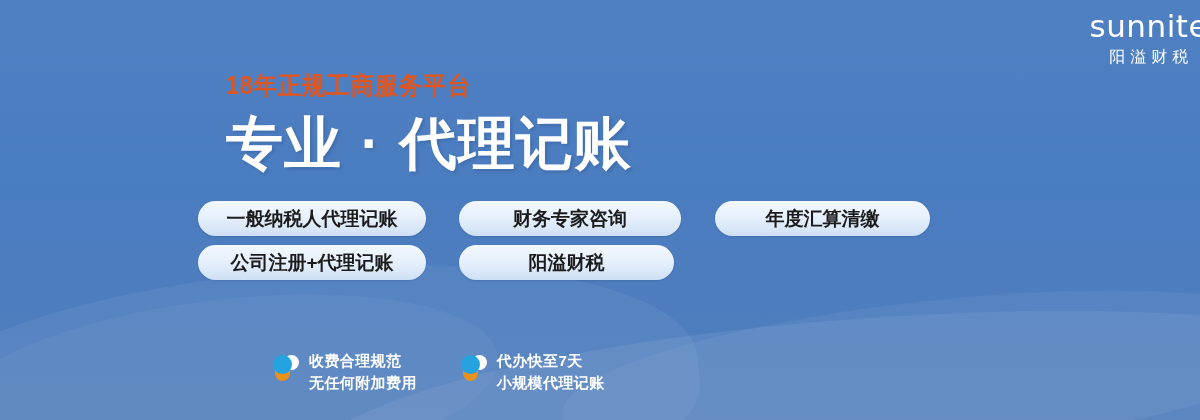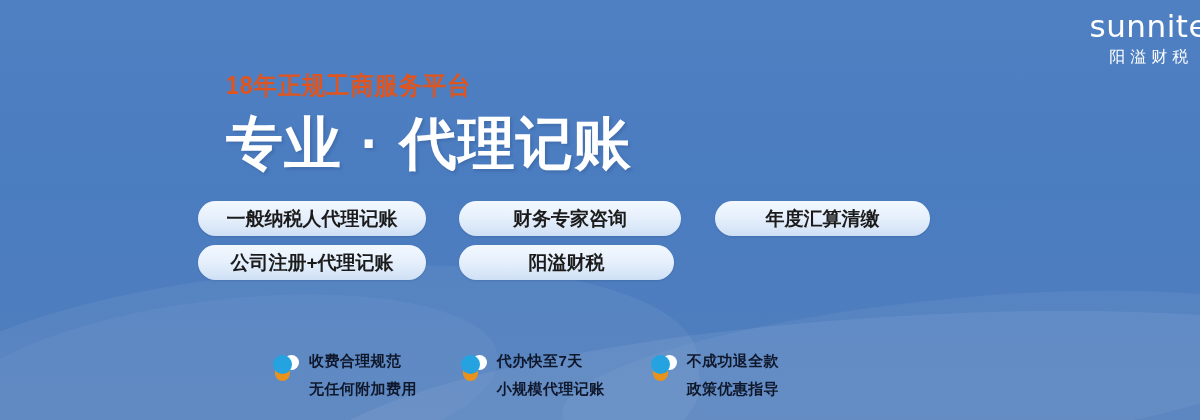--- a/index.html
+++ b/index.html
@@ -122,24 +122,24 @@
     width:15px;height:16px;
     background:#e8921b;
     border-radius:0 0 8px 8px;
   }
   .fi .dot-main{
     position:absolute;left:1px;top:2px;
     width:19px;height:19px;border-radius:50%;
     background:#24a3e0;
   }
   .ftext{
-    color:#0f172a;font-size:15px;font-weight:700;
+    color:#ffffff;font-size:15px;font-weight:700;
     line-height:19px;letter-spacing:0.4px;white-space:nowrap;
   }
-  .ftext .l2{margin-top:9px;}
+  .ftext .l2{margin-top:3px;}
 </style>
 </head>
 <body>
 
 <div class="banner">
 
   <div class="bg-base"></div>
   <div class="wave wave-d"></div>
   <div class="wave wave-a"></div>
   <div class="wave wave-b"></div>
@@ -193,27 +193,16 @@
         <div class="crescent"></div>
         <div class="drop"></div>
         <div class="dot-main"></div>
       </div>
       <div class="ftext">
         <div class="l1">代办快至7天</div>
         <div class="l2">小规模代理记账</div>
       </div>
     </div>
 
-    <div class="feature f3">
-      <div class="fi">
-        <div class="crescent"></div>
-        <div class="drop"></div>
-        <div class="dot-main"></div>
-      </div>
-      <div class="ftext">
-        <div class="l1">不成功退全款</div>
-        <div class="l2">政策优惠指导</div>
-      </div>
-    </div>
 
   </div>
 
 </div>
 
 </body></html>

